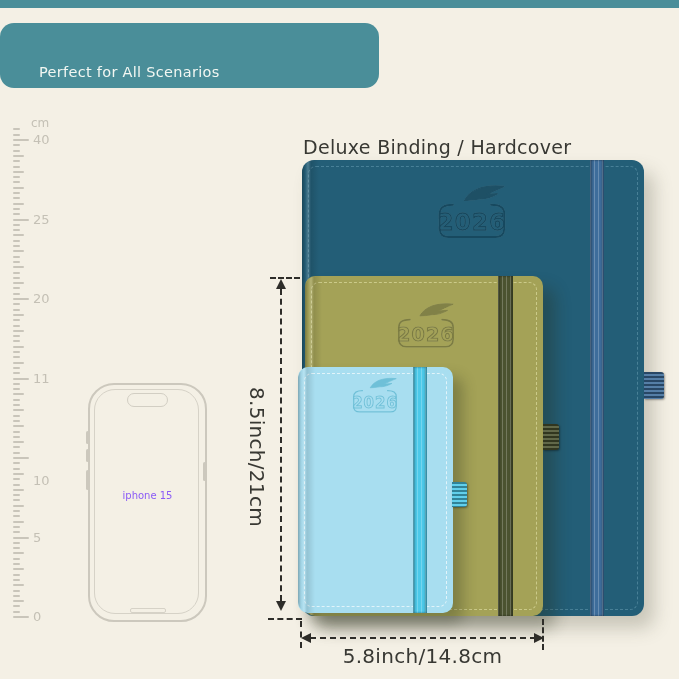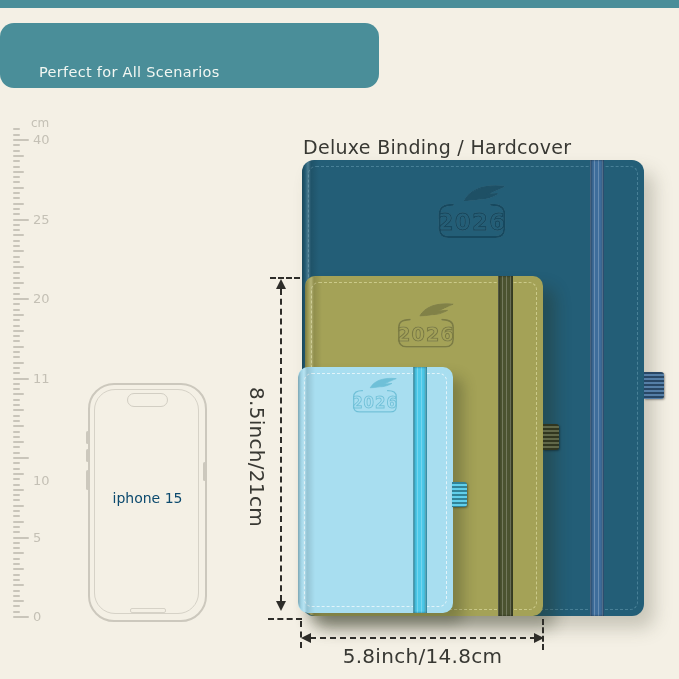--- a/index.html
+++ b/index.html
@@ -23,21 +23,21 @@
   
   .ruler{left:0;top:0;width:60px;height:679px;text-align:right;}
   .tick{position:absolute;height:2px;background:#c9c5ba;border-radius:1px;}
   .rlabel{position:absolute;color:#c4c0b5;font-size:13px;}
   .runit{left:31px;top:116px;color:#c4c0b5;font-size:12px;}
 
   
   .phone{left:88px;top:383px;width:115px;height:235px;border:2px solid #ccc8bd;border-radius:26px;background:#f4f0e5;}
   .phone-inner{left:4px;top:4px;width:103px;height:223px;border:1px solid #d6d2c7;border-radius:21px;}
   .phone-cam{left:37px;top:8px;width:39px;height:12px;border:1px solid #d2cec3;border-radius:7px;}
-  .phone-label{left:0;top:105px;width:115px;text-align:center;color:#0c4a6e;font-size:14px;}
+  .phone-label{left:0;top:105px;width:115px;text-align:center;color:#8b5cf6;font-size:10px;}
   .phone-bottom{left:40px;top:223px;width:34px;height:3px;border:1px solid #d6d2c7;border-radius:2px;}
   .pbtn{position:absolute;width:3px;background:#ccc8bd;border-radius:2px;}
 
   
   .planner{border-radius:12px;}
   .planner::before{ 
     content:"";position:absolute;inset:6px;border:1px dashed rgba(255,255,255,.45);
     border-radius:8px;pointer-events:none;
   }
   .planner::after{ 

